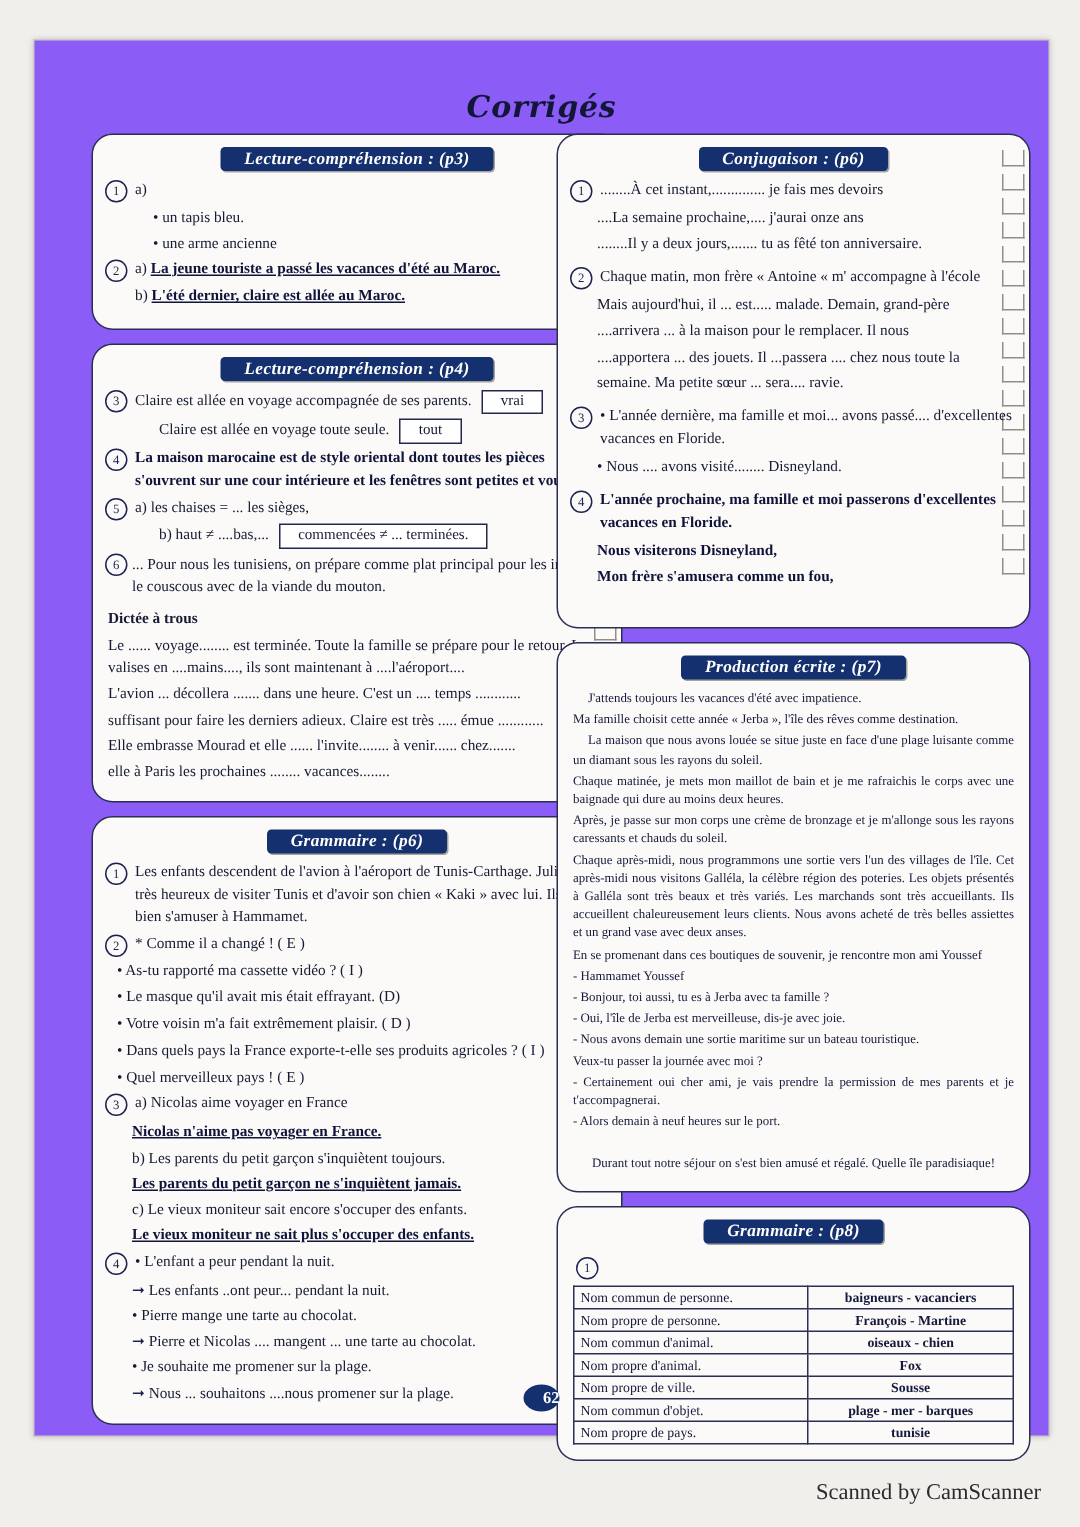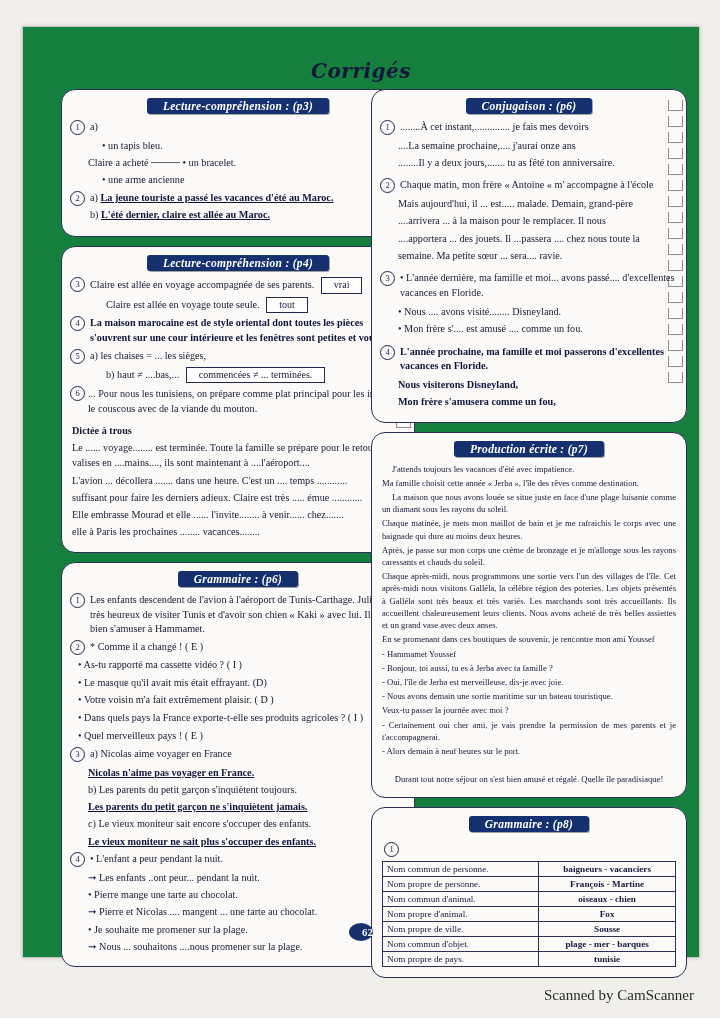--- a/index.html
+++ b/index.html
@@ -18,21 +18,21 @@
     width: 720px;
     height: 1018px;
     background: #f1efec;
   }
   .sheet {
     position: absolute;
     left: 22px;
     top: 26px;
     width: 676px;
     height: 930px;
-    background: #15803d;
+    background: #8b5cf6;
     border: 1px solid #cfcac4;
     box-shadow: 0 0 4px rgba(0,0,0,0.18);
   }
   .doc-title {
     position: absolute;
     top: 32px;
     left: 0;
     width: 676px;
     text-align: center;
     font-family: "DejaVu Serif", serif;
@@ -202,21 +202,20 @@
           <div class="clip"></div>
             <div class="clip"></div>
             <div class="clip"></div>
             <div class="clip"></div>
         </div>
         <div class="q">
           <span class="num">1</span>
           <span>a)</span>
         </div>
         <div class="line indent2">• un tapis bleu.</div>
-        <div class="line indent">Claire a acheté ──── • un bracelet.</div>
         <div class="line indent2">• une arme ancienne</div>
         <div class="q">
           <span class="num">2</span>
           <span>a)</span>
           <span class="ans ul">La jeune touriste a passé les vacances d'été au Maroc.</span>
         </div>
         <div class="q">
           <span>b)</span>
           <span class="ans ul">L'été dernier, claire est allée au Maroc.</span>
         </div>
@@ -378,21 +377,20 @@
         </div>
         <div class="line indent">Mais aujourd'hui, il ... est..... malade. Demain, grand-père</div>
         <div class="line indent">....arrivera ... à la maison pour le remplacer. Il nous</div>
         <div class="line indent">....apportera ... des jouets. Il ...passera .... chez nous toute la</div>
         <div class="line indent">semaine. Ma petite sœur ... sera.... ravie.</div>
         <div class="q" style="margin-top:8px;">
           <span class="num">3</span>
           <span>• L'année dernière, ma famille et moi... avons passé.... d'excellentes vacances en Floride.</span>
         </div>
         <div class="line indent">• Nous .... avons visité........ Disneyland.</div>
-        <div class="line indent">• Mon frère s'.... est amusé .... comme un fou.</div>
         <div class="q" style="margin-top:8px;">
           <span class="num">4</span>
           <span class="ans">L'année prochaine, ma famille et moi passerons d'excellentes vacances en Floride.</span>
         </div>
         <div class="line indent ans">Nous visiterons Disneyland,</div>
         <div class="line indent ans">Mon frère s'amusera comme un fou,</div>
       </div>
 
       <div class="card" style="min-height:345px;">
         <div class="banner">Production écrite : (p7)</div>

